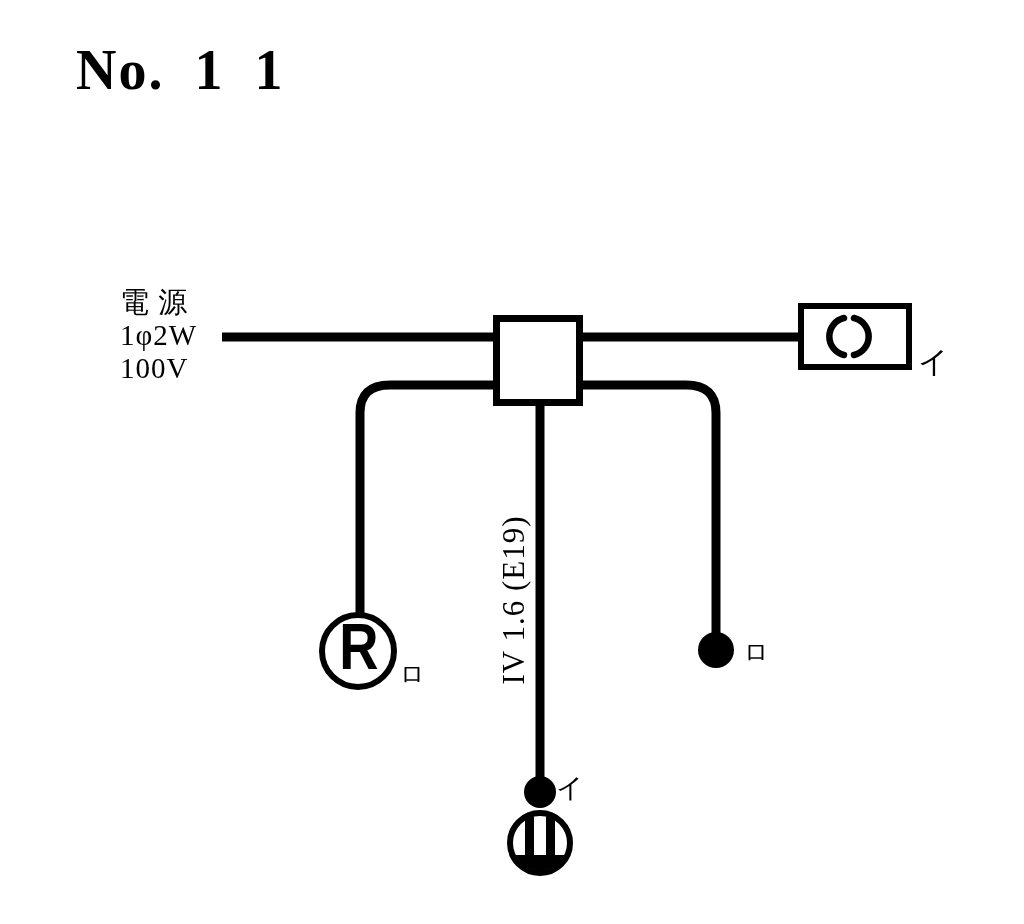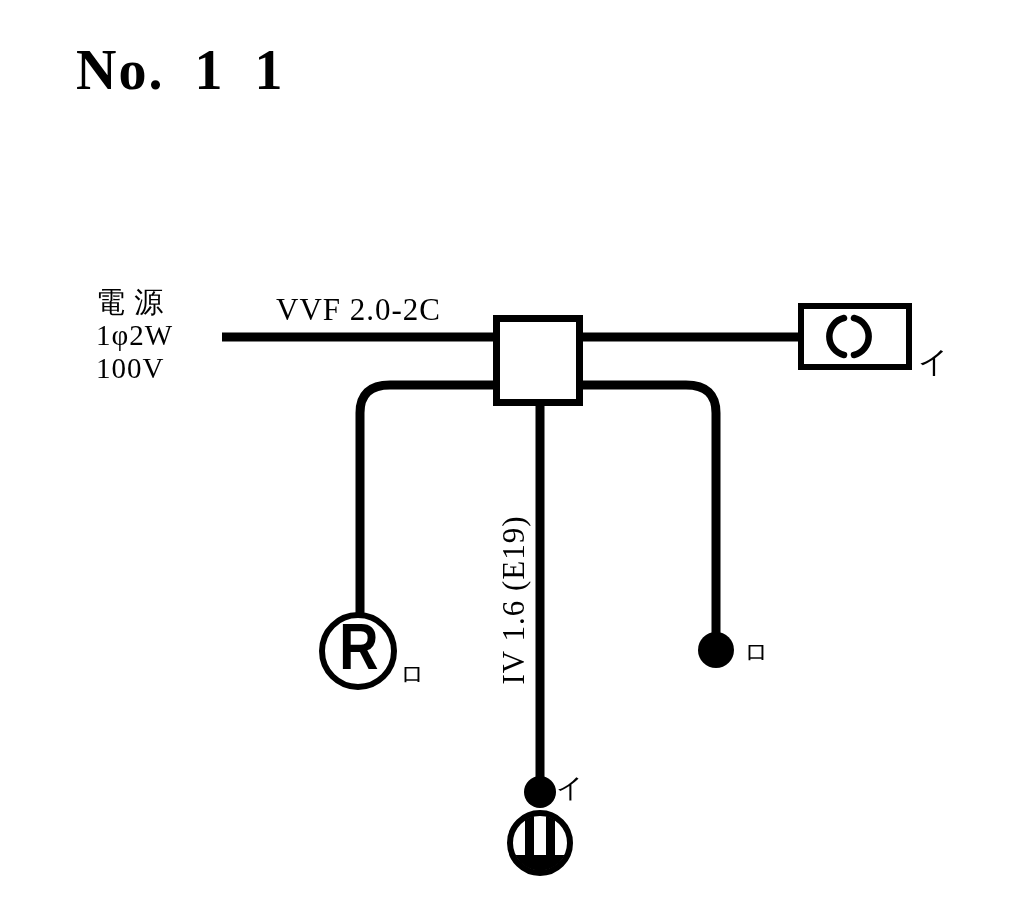--- a/index.html
+++ b/index.html
@@ -22,21 +22,21 @@
 
   .title {
     left: 76px; top: 38px;
     font-family: Liberation Serif, serif;
     font-weight: bold;
     font-size: 56px;
     letter-spacing: 2px;
     word-spacing: 14px;
   }
   .power-source {
-    left: 96px; top: 286px;
+    left: 120px; top: 286px;
     font-size: 29px;
     line-height: 33px;
     letter-spacing: 1px;
   }
   .cable-label {
     left: 276px; top: 292px;
     font-size: 31px;
     letter-spacing: 1px;
   }
   .conduit-label {
@@ -95,21 +95,20 @@
   </svg>
 
   <div class="txt title">No. 1 1</div>
 
   <div class="txt power-source">
     <div>電 源</div>
     <div>1φ2W</div>
     <div>100V</div>
   </div>
 
-  <div class="txt cable-label">VVF 2.0-2C</div>
 
   <div class="txt conduit-label">IV 1.6 (E19)</div>
 
   <div class="txt r-letter">R</div>
 
   <div class="txt lbl-rosette">イ</div>
   <div class="txt lbl-lamp">ロ</div>
   <div class="txt lbl-sw-ro">ロ</div>
   <div class="txt lbl-sw-i">イ</div>
 

